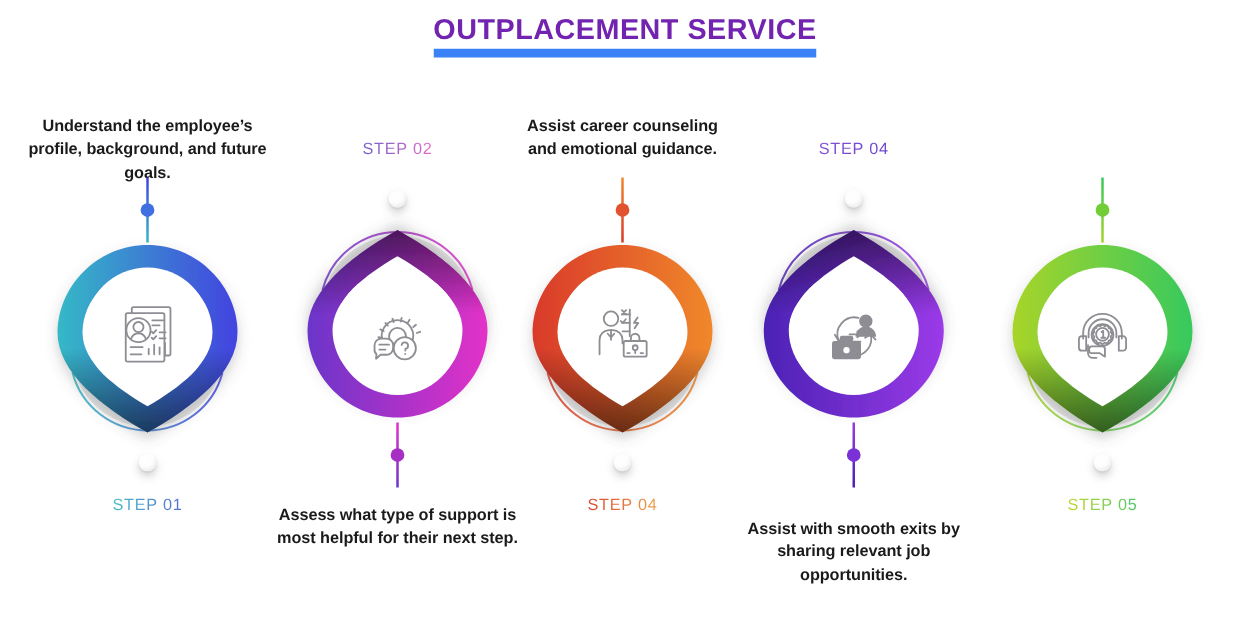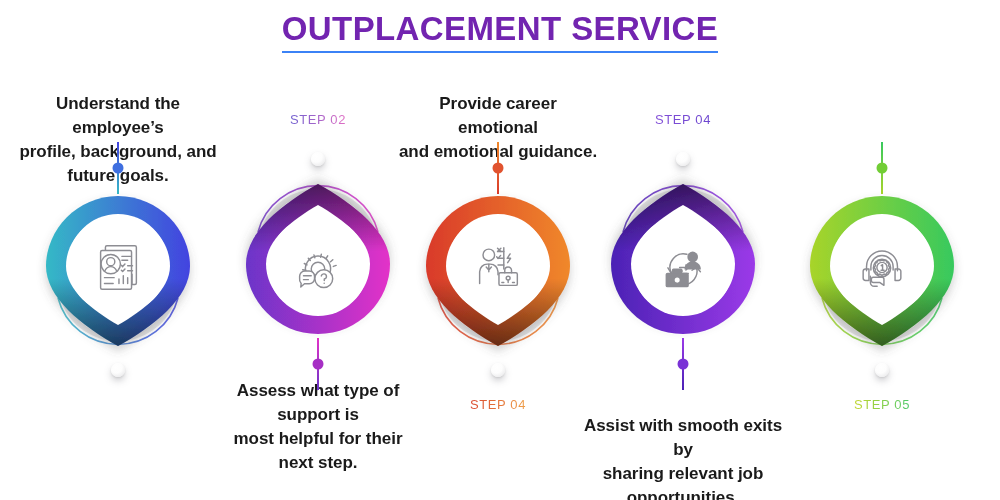--- a/index.html
+++ b/index.html
@@ -19,25 +19,25 @@
   
   #title-wrap {
     position: absolute;
     top: 10px;
     left: 0;
     width: 1000px;
     text-align: center;
   }
   #page-title {
     display: inline-block;
-    font-size: 33px;
+    font-size: 23px;
     font-weight: bold;
     letter-spacing: 0.4px;
     color: #7224b0;
-    border-bottom: 2px solid #3b82f6;
+    border-bottom: 7px solid #3b82f6;
     padding-bottom: 3px;
     line-height: 1.15;
     white-space: nowrap;
   }
 
   
   #steps {
     position: absolute;
     top: 0;
     left: 0;
@@ -59,21 +59,21 @@
   
   .slot {
     position: absolute;
     left: 0;
     width: 200px;
     text-align: center;
   }
 
   
   .desc {
-    font-size: 17px;
+    font-size: 13px;
     font-weight: bold;
     color: #1a1a1a;
     line-height: 1.42;
     letter-spacing: -0.05px;
     white-space: pre-line;
   }
 
   
   .step-label {
     font-size: 13px;
@@ -218,23 +218,26 @@
         <path d="M16 41h10"></path>
         <path d="M31 47v-4.5M35.5 47v-8M40 47v-5.8M44.5 47v-9.5"></path>
         <path d="M16 47h9"></path>
       </g>
     </svg>
       </div>
     </div>
 
     <div class="bead" style="top:293px"></div>
 
+    <div class="slot" style="top:325px">
+      <span class="step-label" style="background-image:linear-gradient(90deg, #46bcc6 0%, #5a6ed8 100%);">STEP 01</span>
+    </div>
   </div>
     <div class="step" data-index="1">
-    <div class="slot desc" style="top:309px">Assess what type of support is
+    <div class="slot desc" style="top:333px">Assess what type of support is
 most helpful for their next step.</div>
 
     <div class="connector" style="top:268px">
       <div class="line" style="background:linear-gradient(180deg, #e332c8 0%, #6b34c9 100%);"></div>
       <div class="dot" style="background:#a62fc4;"></div>
     </div>
 
     <div class="pin" style="top:110px">
 
   <svg viewBox="0 0 160 160">
@@ -299,21 +302,21 @@
       </div>
     </div>
 
     <div class="bead" style="top:82px"></div>
 
     <div class="slot" style="top:40px">
       <span class="step-label" style="background-image:linear-gradient(90deg, #6f5fd0 0%, #e06ec4 100%);">STEP 02</span>
     </div>
   </div>
     <div class="step" data-index="2">
-    <div class="slot desc" style="top:22px">Provide career emotional
+    <div class="slot desc" style="top:22px">Assist career counseling
 and emotional guidance.</div>
 
     <div class="connector" style="top:72px">
       <div class="line" style="background:linear-gradient(180deg, #f0882c 0%, #d93a2b 100%);"></div>
       <div class="dot" style="background:#e1532f;"></div>
     </div>
 
     <div class="pin" style="top:120px">
 
   <svg viewBox="0 0 160 160">

